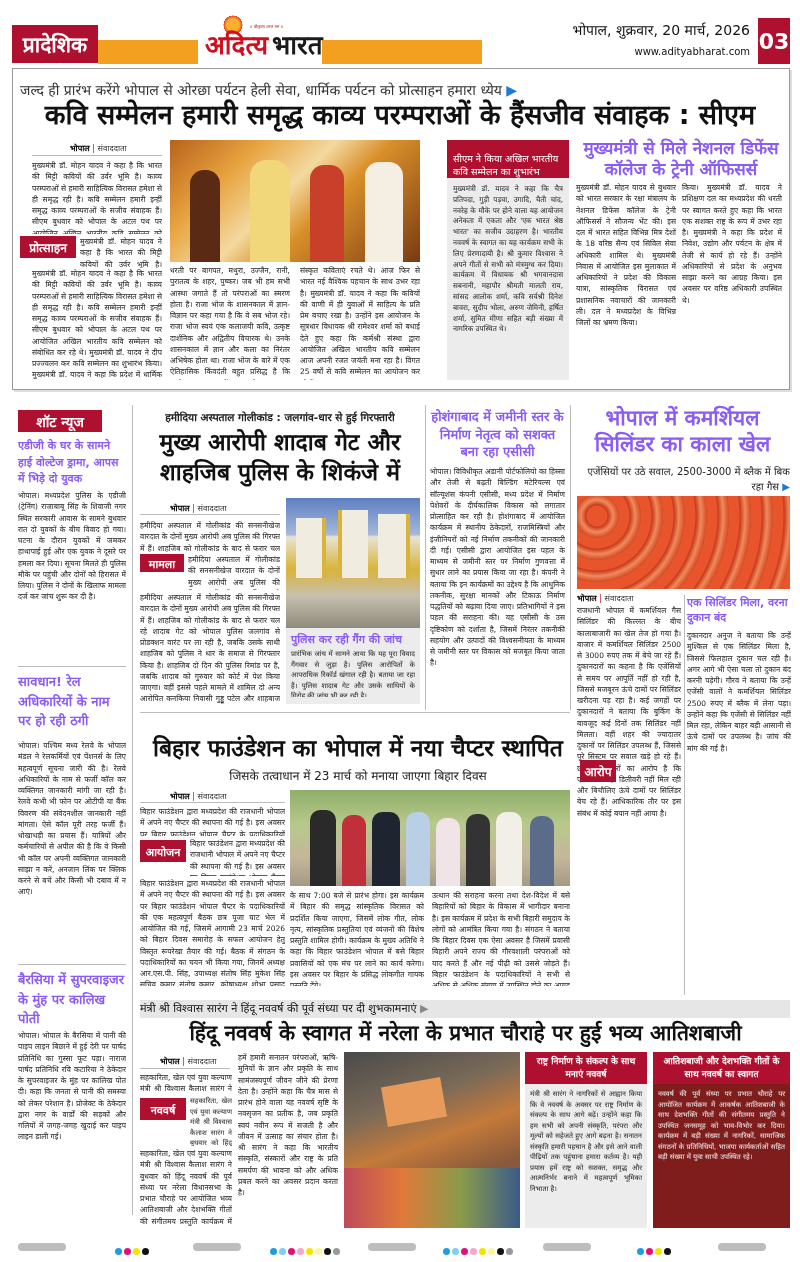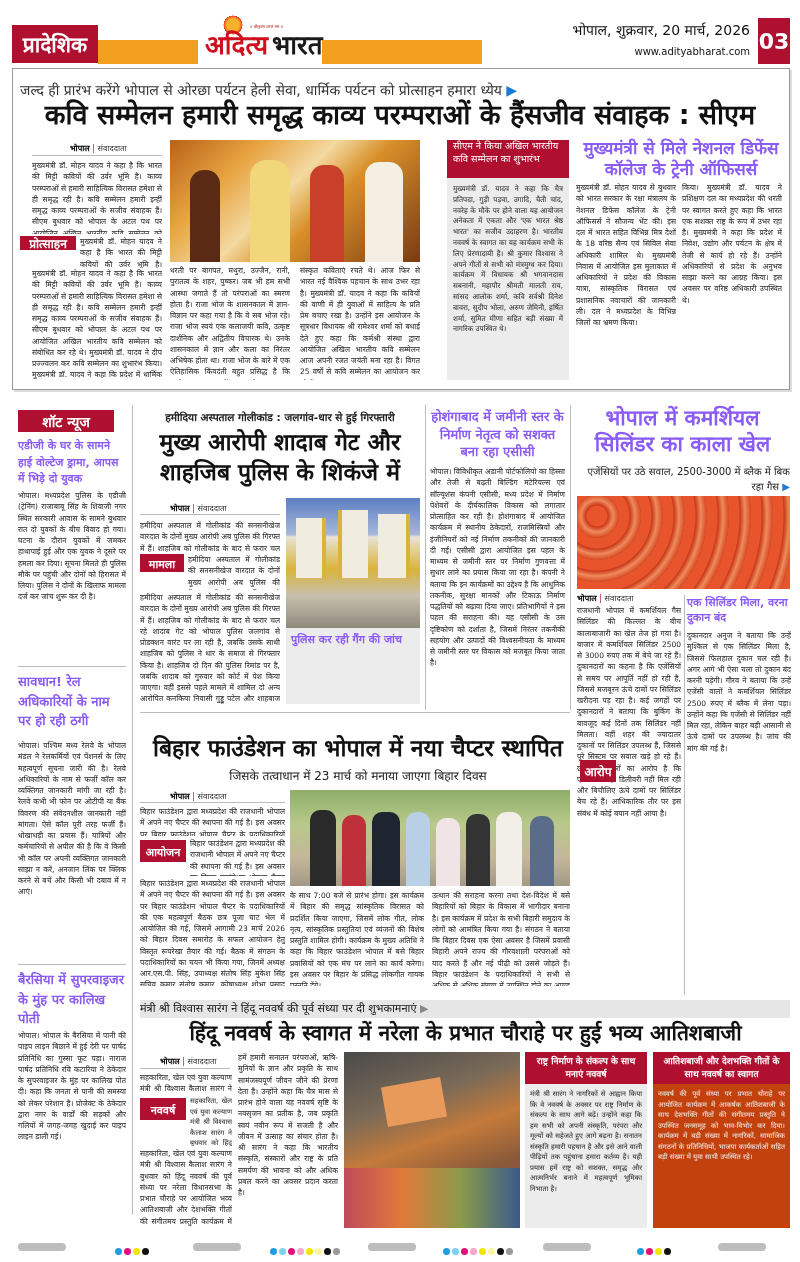--- a/index.html
+++ b/index.html
@@ -25,21 +25,21 @@
 .bar{color:#b01030}
 .txt{font-size:7.5px;line-height:1.5;color:#222;text-align:justify;overflow:hidden}
 .tag-red{background:#b01030;color:#fff;font-weight:bold;display:flex;align-items:center;justify-content:center}
 .sidehead{background:#b01030;color:#fff;font-size:11px;padding:6px 8px;line-height:1.35}
 .greybox{background:#ececec}
 .photo{overflow:hidden}
 .vline{width:1px;background:#bbb}
 .hline{height:1px;background:#bbb}
 .dot{display:inline-block;width:7px;height:7px;border-radius:50%;margin-right:2px}
 .pill{width:48px;height:8px;border-radius:4px;background:#bdbdbd}
-.darkbox{background:#c2410c;color:#eee}
+.darkbox{background:#7f1d1d;color:#eee}
 </style>
 </head>
 <body>
 
 <div class="abs mast-left">प्रादेशिक</div>
 <div class="abs orange" style="left:98px;width:100px"></div>
 <div class="abs logo">
   <span class="sun"></span>
   <span class="tag">॥ श्रीकृष्ण शरणं मम ॥</span>
   <span class="l1">अदित्य</span>
@@ -50,41 +50,41 @@
 <div class="abs site">www.adityabharat.com</div>
 <div class="abs pgnum">03</div>
 
 <div class="abs box1"></div>
 <div class="abs kicker" style="left:20px;top:80px;width:760px"><span>जल्द ही प्रारंभ करेंगे भोपाल से ओरछा पर्यटन हेली सेवा, धार्मिक पर्यटन को प्रोत्साहन हमारा ध्येय</span> <span class="arrow">▶</span></div>
 <div class="abs h1" style="left:20px;top:100px;width:760px;font-size:27px">कवि सम्मेलन हमारी समृद्ध काव्य परम्पराओं के हैंसजीव संवाहक : सीएम</div>
 
 <div class="abs dateline" style="left:70px;top:142px"><b>भोपाल</b> <span class="bar">|</span> <span>संवाददाता</span></div>
 <div class="abs hline" style="left:32px;top:155px;width:130px"></div>
 <div class="abs txt" style="left:32px;top:160px;width:130px;height:74px">मुख्यमंत्री डॉ. मोहन यादव ने कहा है कि भारत की मिट्टी कवियों की उर्वर भूमि है। काव्य परम्पराओं से हमारी साहित्यिक विरासत हमेशा से ही समृद्ध रही है। कवि सम्मेलन हमारी इन्हीं समृद्ध काव्य परम्पराओं के सजीव संवाहक हैं। सीएम बुधवार को भोपाल के अटल पथ पर आयोजित अखिल भारतीय कवि सम्मेलन को संबोधित कर रहे थे। मुख्यमंत्री डॉ. यादव ने दीप प्रज्ज्वलन कर कवि सम्मेलन का शुभारंभ किया। मुख्यमंत्री डॉ. यादव ने कहा कि प्रदेश में धार्मिक पर्यटन को प्रोत्साहन देना हमारा ध्येय है। कवियों ने विभिन्न क्षेत्रों में उल्लेखनीय प्रदर्शन के लिए सभी को पुष्पगुच्छ देकर स्वागत एवं सम्मान किया। मुख्यमंत्री डॉ. यादव ने कहा कि देश में 7 हजार भाषाएं-बोलियां बोली जाती हैं। सबका समृद्ध साहित्य है। इतनी बड़ी भाषाई विविधता और समृद्धि किसी और देश में देखने को नहीं मिलती। मध्यप्रदेश की</div>
-<div class="abs tag-red" style="left:20px;top:236px;width:56px;height:14px;font-size:12px">प्रोत्साहन</div>
+<div class="abs tag-red" style="left:20px;top:236px;width:56px;height:22px;font-size:12px">प्रोत्साहन</div>
 <div class="abs txt" style="left:80px;top:236px;width:82px;height:32px">मुख्यमंत्री डॉ. मोहन यादव ने कहा है कि भारत की मिट्टी कवियों की उर्वर भूमि है। काव्य परम्पराओं से हमारी साहित्यिक विरासत हमेशा से ही समृद्ध रही है। कवि सम्मेलन हमारी इन्हीं समृद्ध काव्य परम्पराओं के सजीव संवाहक हैं। सीएम बुधवार को भोपाल के अटल पथ पर आयोजित अखिल भारतीय कवि सम्मेलन को संबोधित कर रहे थे। मुख्यमंत्री डॉ. यादव ने दीप प्रज्ज्वलन कर कवि सम्मेलन का शुभारंभ किया। मुख्यमंत्री डॉ. यादव ने कहा कि प्रदेश में धार्मिक पर्यटन को प्रोत्साहन देना हमारा ध्येय है। कवियों ने विभिन्न क्षेत्रों में उल्लेखनीय प्रदर्शन के लिए सभी को पुष्पगुच्छ देकर स्वागत एवं सम्मान किया। मुख्यमंत्री डॉ. यादव ने कहा कि देश में 7 हजार भाषाएं-बोलियां बोली जाती हैं। सबका समृद्ध साहित्य है। इतनी बड़ी भाषाई विविधता और समृद्धि किसी और देश में देखने को नहीं मिलती। मध्यप्रदेश की</div>
 <div class="abs txt" style="left:32px;top:268px;width:130px;height:112px">मुख्यमंत्री डॉ. मोहन यादव ने कहा है कि भारत की मिट्टी कवियों की उर्वर भूमि है। काव्य परम्पराओं से हमारी साहित्यिक विरासत हमेशा से ही समृद्ध रही है। कवि सम्मेलन हमारी इन्हीं समृद्ध काव्य परम्पराओं के सजीव संवाहक हैं। सीएम बुधवार को भोपाल के अटल पथ पर आयोजित अखिल भारतीय कवि सम्मेलन को संबोधित कर रहे थे। मुख्यमंत्री डॉ. यादव ने दीप प्रज्ज्वलन कर कवि सम्मेलन का शुभारंभ किया। मुख्यमंत्री डॉ. यादव ने कहा कि प्रदेश में धार्मिक पर्यटन को प्रोत्साहन देना हमारा ध्येय है। कवियों ने विभिन्न क्षेत्रों में उल्लेखनीय प्रदर्शन के लिए सभी को पुष्पगुच्छ देकर स्वागत एवं सम्मान किया। मुख्यमंत्री डॉ. यादव ने कहा कि देश में 7 हजार भाषाएं-बोलियां बोली जाती हैं। सबका समृद्ध साहित्य है। इतनी बड़ी भाषाई विविधता और समृद्धि किसी और देश में देखने को नहीं मिलती। मध्यप्रदेश की</div>
 
 <div class="abs photo" style="left:170px;top:140px;width:250px;height:122px;background:linear-gradient(135deg,#b8621a 0%,#e8a440 25%,#f3d9a0 45%,#d9902a 60%,#7a3a12 100%)">
   <div style="position:absolute;left:20px;top:30px;width:30px;height:92px;background:#5a2a14;border-radius:14px 14px 0 0"></div>
   <div style="position:absolute;left:80px;top:20px;width:40px;height:102px;background:#f2d67a;border-radius:16px 16px 0 0"></div>
   <div style="position:absolute;left:140px;top:25px;width:34px;height:97px;background:#c9402a;border-radius:14px 14px 0 0"></div>
   <div style="position:absolute;left:195px;top:22px;width:38px;height:100px;background:#f4efe2;border-radius:14px 14px 0 0"></div>
 </div>
 <div class="abs txt" style="left:170px;top:265px;width:120px;height:115px">धरती पर बागपत, मथुरा, उज्जैन, रानी, पुरातत्व के शहर, पुष्कर। जब भी हम सभी आस्था जगाते हैं तो परंपराओं का स्मरण होता है। राजा भोज के शासनकाल में ज्ञान-विज्ञान पर कहा गया है कि वे सब भोज रहे। राजा भोज स्वयं एक कलाजयी कवि, उत्कृष्ट दार्शनिक और अद्वितीय विचारक थे। उनके शासनकाल में ज्ञान और कला का निरंतर अभिषेक होता था। राजा भोज के बारे में एक ऐतिहासिक किंवदंती बहुत प्रसिद्ध है कि उनके शासनकाल में ज्ञान और कला का इतना सम्मान था कि बुनकर भी</div>
 <div class="abs txt" style="left:300px;top:265px;width:120px;height:115px">संस्कृत कविताएं रचते थे। आज फिर से भारत नई वैश्विक पहचान के साथ उभर रहा है। मुख्यमंत्री डॉ. यादव ने कहा कि कवियों की वाणी में ही युवाओं में साहित्य के प्रति प्रेम बचाए रखा है। उन्होंने इस आयोजन के सूत्रधार विधायक श्री रामेश्वर शर्मा को बधाई देते हुए कहा कि कर्मश्री संस्था द्वारा आयोजित अखिल भारतीय कवि सम्मेलन आज अपनी रजत जयंती मना रहा है। विगत 25 वर्षों से कवि सम्मेलन का आयोजन कर रहे हैं।</div>
 
-<div class="abs sidehead" style="left:447px;top:140px;width:122px;height:38px;font-size:9.5px;padding:0 6px">सीएम ने किया अखिल भारतीय कवि सम्मेलन का शुभारंभ</div>
+<div class="abs sidehead" style="left:447px;top:140px;width:122px;height:38px;font-size:9.5px;padding:13px 6px">सीएम ने किया अखिल भारतीय कवि सम्मेलन का शुभारंभ</div>
 <div class="abs greybox txt" style="left:447px;top:178px;width:122px;height:202px;padding:6px;font-size:7.2px">मुख्यमंत्री डॉ. यादव ने कहा कि चैत्र प्रतिपदा, गुड़ी पड़वा, उगादि, चैती चांद, नवरेह के मौके पर होने वाला यह आयोजन अनेकता में एकता और 'एक भारत श्रेष्ठ भारत' का सजीव उदाहरण है। भारतीय नववर्ष के स्वागत का यह कार्यक्रम सभी के लिए प्रेरणादायी है। श्री कुमार विश्वास ने अपने गीतों से सभी को मंत्रमुग्ध कर दिया। कार्यक्रम में विधायक श्री भगवानदास सबनानी, महापौर श्रीमती मालती राय, सांसद आलोक शर्मा, कवि सर्वश्री दिनेश बावरा, सुदीप भोला, अरुण जेमिनी, हर्षित शर्मा, सुमित मीणा सहित बड़ी संख्या में नागरिक उपस्थित थे।</div>
 
 <div class="abs h2" style="left:576px;top:138px;width:210px;font-size:17px;text-align:center;line-height:1.25">मुख्यमंत्री से मिले नेशनल डिफेंस कॉलेज के ट्रेनी ऑफिसर्स</div>
 <div class="abs txt" style="left:576px;top:182px;width:100px;height:198px">मुख्यमंत्री डॉ. मोहन यादव से बुधवार को भारत सरकार के रक्षा मंत्रालय के नेशनल डिफेंस कॉलेज के ट्रेनी ऑफिसर्स ने सौजन्य भेंट की। इस दल में भारत सहित विभिन्न मित्र देशों के 18 वरिष्ठ सैन्य एवं सिविल सेवा अधिकारी शामिल थे। मुख्यमंत्री निवास में आयोजित इस मुलाकात में अधिकारियों ने प्रदेश की विकास यात्रा, सांस्कृतिक विरासत एवं प्रशासनिक नवाचारों की जानकारी ली। दल ने मध्यप्रदेश के विभिन्न जिलों का भ्रमण किया।</div>
 <div class="abs txt" style="left:682px;top:182px;width:100px;height:198px">किया। मुख्यमंत्री डॉ. यादव ने प्रशिक्षण दल का मध्यप्रदेश की धरती पर स्वागत करते हुए कहा कि भारत एक सशक्त राष्ट्र के रूप में उभर रहा है। मुख्यमंत्री ने कहा कि प्रदेश में निवेश, उद्योग और पर्यटन के क्षेत्र में तेजी से कार्य हो रहे हैं। उन्होंने अधिकारियों से प्रदेश के अनुभव साझा करने का आग्रह किया। इस अवसर पर वरिष्ठ अधिकारी उपस्थित थे।</div>
 
-<div class="abs tag-red" style="left:18px;top:410px;width:96px;height:22px;font-size:14px">शॉट न्यूज</div>
+<div class="abs tag-red" style="left:18px;top:410px;width:84px;height:22px;font-size:14px">शॉट न्यूज</div>
 <div class="abs h2" style="left:18px;top:438px;width:108px;font-size:11px;line-height:1.5">एडीजी के घर के सामने हाई वोल्टेज ड्रामा, आपस में भिड़े दो युवक</div>
 <div class="abs txt" style="left:18px;top:490px;width:108px;height:170px">भोपाल। मध्यप्रदेश पुलिस के एडीजी (ट्रेनिंग) राजाबाबू सिंह के शिवाजी नगर स्थित सरकारी आवास के सामने बुधवार रात दो युवकों के बीच विवाद हो गया। घटना के दौरान युवकों में जमकर हाथापाई हुई और एक युवक ने दूसरे पर हमला कर दिया। सूचना मिलते ही पुलिस मौके पर पहुंची और दोनों को हिरासत में लिया। पुलिस ने दोनों के खिलाफ मामला दर्ज कर जांच शुरू कर दी है।</div>
 <div class="abs hline" style="left:18px;top:666px;width:108px"></div>
 <div class="abs h2" style="left:18px;top:672px;width:108px;font-size:13px;line-height:1.5">सावधान! रेल अधिकारियों के नाम पर हो रही ठगी</div>
 <div class="abs txt" style="left:18px;top:740px;width:108px;height:220px">भोपाल। पश्चिम मध्य रेलवे के भोपाल मंडल ने रेलकर्मियों एवं पेंशनर्स के लिए महत्वपूर्ण सूचना जारी की है। रेलवे अधिकारियों के नाम से फर्जी कॉल कर व्यक्तिगत जानकारी मांगी जा रही है। रेलवे कभी भी फोन पर ओटीपी या बैंक विवरण की संवेदनशील जानकारी नहीं मांगता। ऐसे कॉल पूरी तरह फर्जी हैं। धोखाधड़ी का प्रयास हैं। यात्रियों और कर्मचारियों से अपील की है कि वे किसी भी कॉल पर अपनी व्यक्तिगत जानकारी साझा न करें, अनजान लिंक पर क्लिक करने से बचें और किसी भी दबाव में न आएं।</div>
 <div class="abs hline" style="left:18px;top:964px;width:108px"></div>
 <div class="abs h2" style="left:18px;top:970px;width:108px;font-size:13px;line-height:1.5">बैरसिया में सुपरवाइजर के मुंह पर कालिख पोती</div>
 <div class="abs txt" style="left:18px;top:1030px;width:108px;height:180px">भोपाल। भोपाल के बैरसिया में पानी की पाइप लाइन बिछाने में हुई देरी पर पार्षद प्रतिनिधि का गुस्सा फूट पड़ा। नाराज पार्षद प्रतिनिधि रवि कटारिया ने ठेकेदार के सुपरवाइजर के मुंह पर कालिख पोत दी। कहा कि जनता से पानी की समस्या को लेकर परेशान है। प्रोजेक्ट के ठेकेदार द्वारा नगर के वार्डों की सड़कों और गलियों में जगह-जगह खुदाई कर पाइप लाइन डाली गई।</div>
 <div class="abs vline" style="left:132px;top:405px;height:810px"></div>
 
@@ -96,20 +96,21 @@
 <div class="abs tag-red" style="left:140px;top:554px;width:44px;height:18px;font-size:11px">मामला</div>
 <div class="abs txt" style="left:188px;top:554px;width:92px;height:36px">हमीदिया अस्पताल में गोलीकांड की सनसनीखेज वारदात के दोनों मुख्य आरोपी अब पुलिस की गिरफ्त में हैं। शाहजिब को गोलीकांड के बाद से फरार चल रहे शादाब गेट को भोपाल पुलिस जलगांव से प्रोडक्शन वारंट पर ला रही है, जबकि उसके साथी शाहजिब को पुलिस ने धार के समाज से गिरफ्तार किया है। शाहजिब दो दिन की पुलिस रिमांड पर है, जबकि शादाब को गुरुवार को कोर्ट में पेश किया जाएगा। वहीं इससे पहले मामले में शामिल दो अन्य आरोपित कनकिया निवासी गुड्डू पटेल और शाहबाज मौलाना उर्फ टैंकर को पुलिस पेश कर चुकी है। अब दो फरार आरोपितों की तलाश में पुलिस की टीमें लगातार छापेमारी कर रही हैं। गौरतलब है कि हमीदिया अस्पताल परिसर में बदमाशों ने एक घायल युवक पर फायरिंग कर दी थी। हमलावरों ने घायल इंसान का पीछा करते हुए हमीदिया अस्पताल परिसर में भी गोलियां चलाई थीं, जिससे अस्पताल में अफरा-तफरी मच गई थी।</div>
 <div class="abs txt" style="left:140px;top:592px;width:140px;height:112px">हमीदिया अस्पताल में गोलीकांड की सनसनीखेज वारदात के दोनों मुख्य आरोपी अब पुलिस की गिरफ्त में हैं। शाहजिब को गोलीकांड के बाद से फरार चल रहे शादाब गेट को भोपाल पुलिस जलगांव से प्रोडक्शन वारंट पर ला रही है, जबकि उसके साथी शाहजिब को पुलिस ने धार के समाज से गिरफ्तार किया है। शाहजिब दो दिन की पुलिस रिमांड पर है, जबकि शादाब को गुरुवार को कोर्ट में पेश किया जाएगा। वहीं इससे पहले मामले में शामिल दो अन्य आरोपित कनकिया निवासी गुड्डू पटेल और शाहबाज मौलाना उर्फ टैंकर को पुलिस पेश कर चुकी है। अब दो फरार आरोपितों की तलाश में पुलिस की टीमें लगातार छापेमारी कर रही हैं। गौरतलब है कि हमीदिया अस्पताल परिसर में बदमाशों ने एक घायल युवक पर फायरिंग कर दी थी। हमलावरों ने घायल इंसान का पीछा करते हुए हमीदिया अस्पताल परिसर में भी गोलियां चलाई थीं, जिससे अस्पताल में अफरा-तफरी मच गई थी।</div>
 <div class="abs photo" style="left:286px;top:498px;width:134px;height:130px;background:linear-gradient(180deg,#5d7fc2 0%,#a6b8da 28%,#e8e3d4 30%,#d9b33a 55%,#c8c0ae 75%,#8e8a7c 100%)">
   <div style="position:absolute;left:10px;top:20px;width:30px;height:60px;background:#f0ece0;border-right:4px solid #d9b33a"></div>
   <div style="position:absolute;left:52px;top:12px;width:30px;height:68px;background:#f0ece0;border-left:4px solid #d9b33a"></div>
   <div style="position:absolute;left:92px;top:16px;width:32px;height:64px;background:#f0ece0;border-right:4px solid #d9b33a"></div>
 </div>
 <div class="abs greybox" style="left:286px;top:628px;width:134px;height:76px;padding:5px">
   <div class="h2" style="font-size:11px">पुलिस कर रही गैंग की जांच</div>
+  <div class="txt" style="height:48px;margin-top:3px;font-size:7px">प्रारंभिक जांच में सामने आया कि यह पूरा विवाद गैंगवार से जुड़ा है। पुलिस आरोपितों के आपराधिक रिकॉर्ड खंगाल रही है। बताया जा रहा है। पुलिस शादाब गेट और उसके साथियों के गिरोह की जांच भी कर रही है।</div>
 </div>
 <div class="abs vline" style="left:425px;top:405px;height:305px"></div>
 
 <div class="abs h2" style="left:430px;top:408px;width:135px;font-size:13px;text-align:center;line-height:1.35">होशंगाबाद में जमीनी स्तर के निर्माण नेतृत्व को सशक्त बना रहा एसीसी</div>
 <div class="abs txt" style="left:430px;top:466px;width:135px;height:240px">भोपाल। विविधीकृत अडानी पोर्टफोलियो का हिस्सा और तेजी से बढ़ती बिल्डिंग मटेरियल्स एवं सॉल्यूशंस कंपनी एसीसी, मध्य प्रदेश में निर्माण पेशेवरों के दीर्घकालिक विकास को लगातार प्रोत्साहित कर रही है। होशंगाबाद में आयोजित कार्यक्रम में स्थानीय ठेकेदारों, राजमिस्त्रियों और इंजीनियरों को नई निर्माण तकनीकों की जानकारी दी गई। एसीसी द्वारा आयोजित इस पहल के माध्यम से जमीनी स्तर पर निर्माण गुणवत्ता में सुधार लाने का प्रयास किया जा रहा है। कंपनी ने बताया कि इन कार्यक्रमों का उद्देश्य है कि आधुनिक तकनीक, सुरक्षा मानकों और टिकाऊ निर्माण पद्धतियों को बढ़ावा दिया जाए। प्रतिभागियों ने इस पहल की सराहना की। यह एसीसी के उस दृष्टिकोण को दर्शाता है, जिसमें निरंतर तकनीकी सहयोग और उत्पादों की विश्वसनीयता के माध्यम से जमीनी स्तर पर विकास को मजबूत किया जाता है।</div>
 <div class="abs vline" style="left:570px;top:405px;height:305px"></div>
 
 <div class="abs h2" style="left:575px;top:405px;width:215px;font-size:21px;text-align:center;line-height:1.25">भोपाल में कमर्शियल सिलिंडर का काला खेल</div>
 <div class="abs" style="left:575px;top:464px;width:215px;font-size:10px;text-align:right;color:#222;line-height:1.5"><span>एजेंसियों पर उठे सवाल, 2500-3000 में ब्लैक में बिक रहा गैस</span> <span class="arrow">▶</span></div>
 <div class="abs photo" style="left:577px;top:496px;width:213px;height:93px;background:repeating-radial-gradient(circle at 20px 20px,#e8542c 0,#e8542c 10px,#c93a1a 11px,#f08a5c 16px,#d64a24 22px)"></div>

